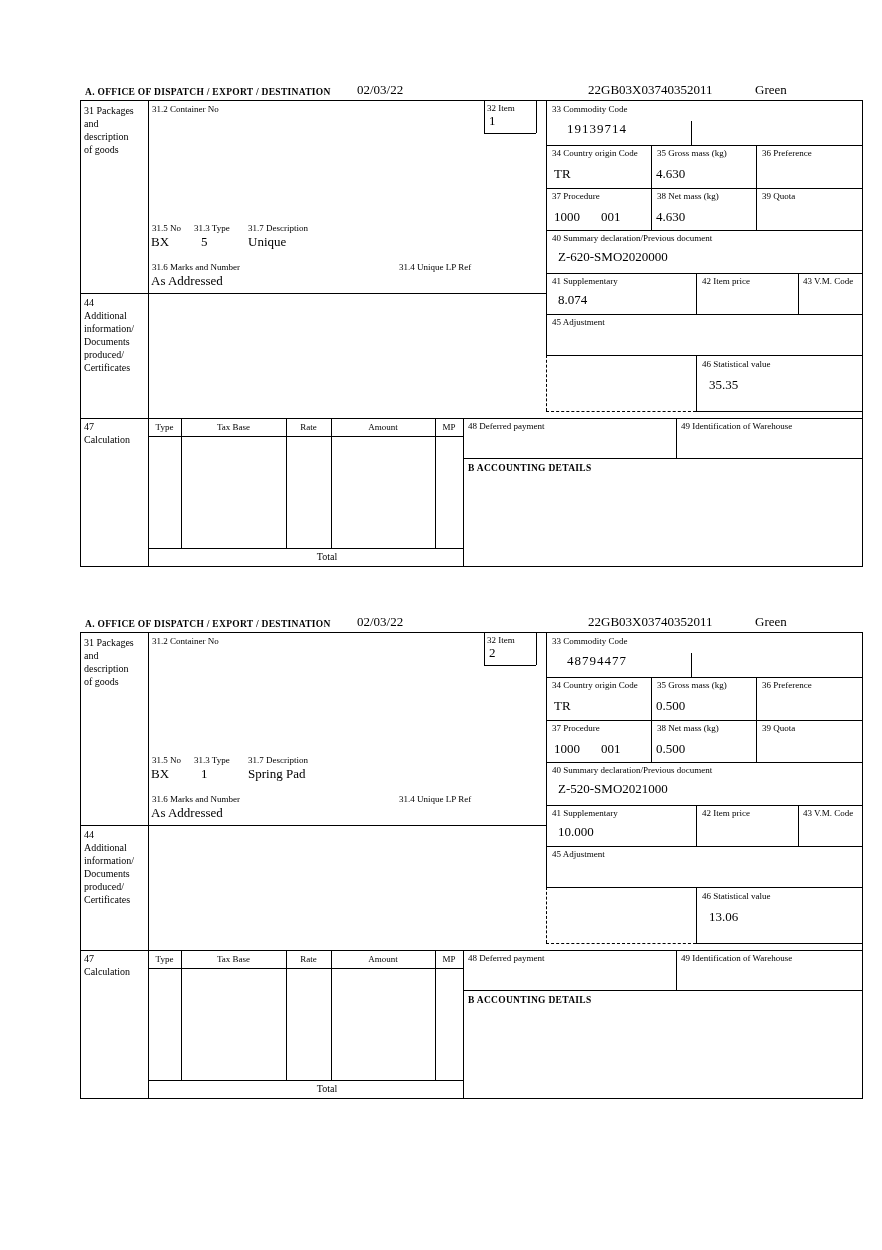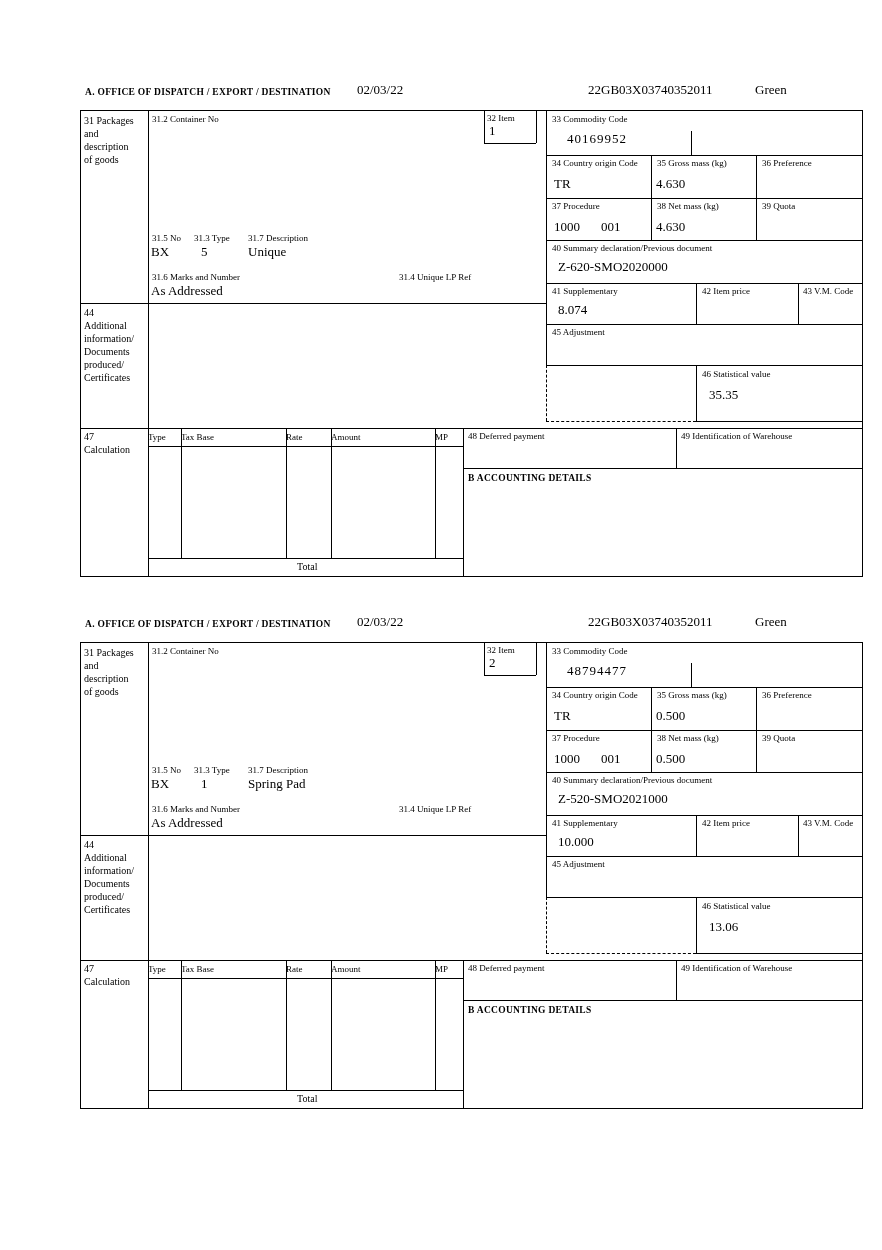--- a/index.html
+++ b/index.html
@@ -1,29 +1,29 @@
 <!DOCTYPE html>
 <html><head>
 <meta charset="utf-8">
 <style>
   *{margin:0;padding:0;box-sizing:border-box}
   html,body{background:#ffffff}
   body{width:882px;height:1250px;position:relative;font-family:"Liberation Serif",serif;color:#000;overflow:hidden}
   .section{position:absolute;left:80px;width:869px;height:483px}
   .sec-header{position:absolute;left:0;top:0;width:783px;height:16px}
-  .form{position:absolute;left:0;top:28px;width:783px;height:467px;border:1px solid #000}
+  .form{position:absolute;left:0;top:18px;width:783px;height:467px;border:1px solid #000}
   .vline{position:absolute;width:0;border-left:1px solid #000}
   .hline{position:absolute;height:0;border-top:1px solid #000}
   .dashedv{border-left-style:dashed}
   .dashedh{border-top-style:dashed}
   .lbl{position:absolute;font-size:9px;line-height:11px;white-space:nowrap}
   .pre{position:absolute;font-size:10px;line-height:13px;white-space:pre-line}
   .val{position:absolute;font-size:13px;line-height:14px;white-space:nowrap}
   .hdrA{position:absolute;font-size:9.5px;font-weight:bold;letter-spacing:0.3px;white-space:nowrap}
-  .th{position:absolute;font-size:9px;line-height:11px;}
+  .th{position:absolute;font-size:9px;line-height:11px;text-align:center}
 </style>
 </head>
 <body>
 
   <div class="section" style="top: 82px;">
     <div class="sec-header">
       <span class="hdrA" style="left:5px;top:5px">A.  OFFICE OF DISPATCH / EXPORT / DESTINATION</span>
       <span class="val" style="left:277px;top:1px">02/03/22</span>
       <span class="val" style="left:508px;top:1px">22GB03X03740352011</span>
       <span class="val" style="left:675px;top:1px">Green</span>
@@ -82,21 +82,21 @@
       <div class="lbl" style="left:113px;top:122px">31.3 Type</div>
       <div class="lbl" style="left:167px;top:122px">31.7 Description</div>
       <div class="val" style="left:70px;top:134px">BX</div>
       <div class="val" style="left:120px;top:134px">5</div>
       <div class="val" style="left:167px;top:134px">Unique</div>
       <div class="lbl" style="left:71px;top:161px">31.6 Marks and Number</div>
       <div class="lbl" style="left:318px;top:161px">31.4 Unique LP Ref</div>
       <div class="val" style="left:70px;top:173px">As Addressed</div>
 
       <div class="lbl" style="left:471px;top:3px">33 Commodity Code</div>
-      <div class="val" style="left:486px;top:21px;letter-spacing:1px">40169952</div>
+      <div class="val" style="left:486px;top:21px;letter-spacing:1px">19139714</div>
       <div class="lbl" style="left:471px;top:47px">34 Country origin Code</div>
       <div class="val" style="left:473px;top:66px">TR</div>
       <div class="lbl" style="left:576px;top:47px">35 Gross mass (kg)</div>
       <div class="val" style="left:575px;top:66px">4.630</div>
       <div class="lbl" style="left:681px;top:47px">36 Preference</div>
       <div class="lbl" style="left:471px;top:90px">37 Procedure</div>
       <div class="val" style="left:473px;top:109px">1000</div>
       <div class="val" style="left:520px;top:109px">001</div>
       <div class="lbl" style="left:576px;top:90px">38 Net mass (kg)</div>
       <div class="val" style="left:575px;top:109px">4.630</div>

